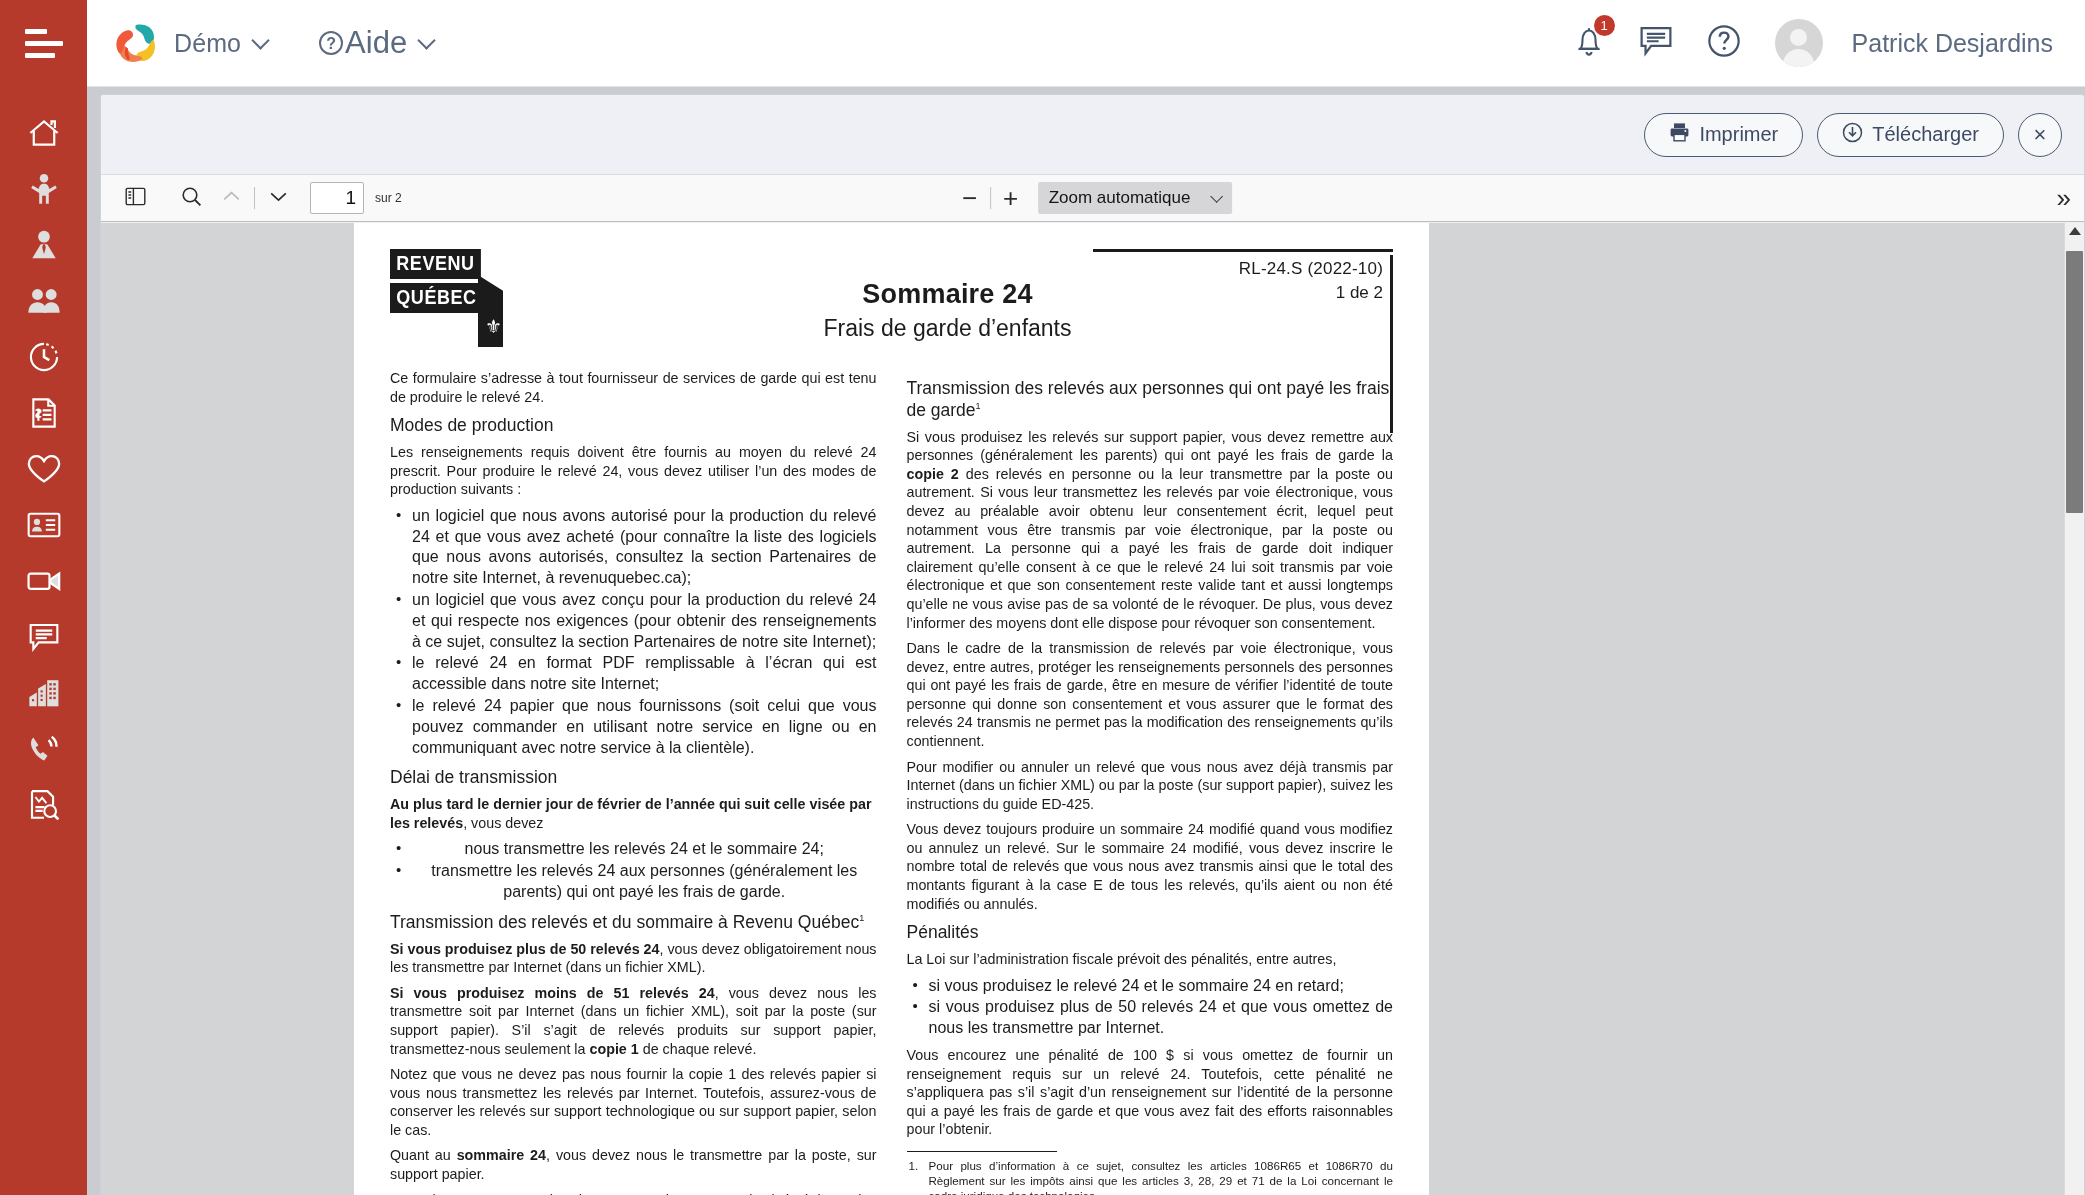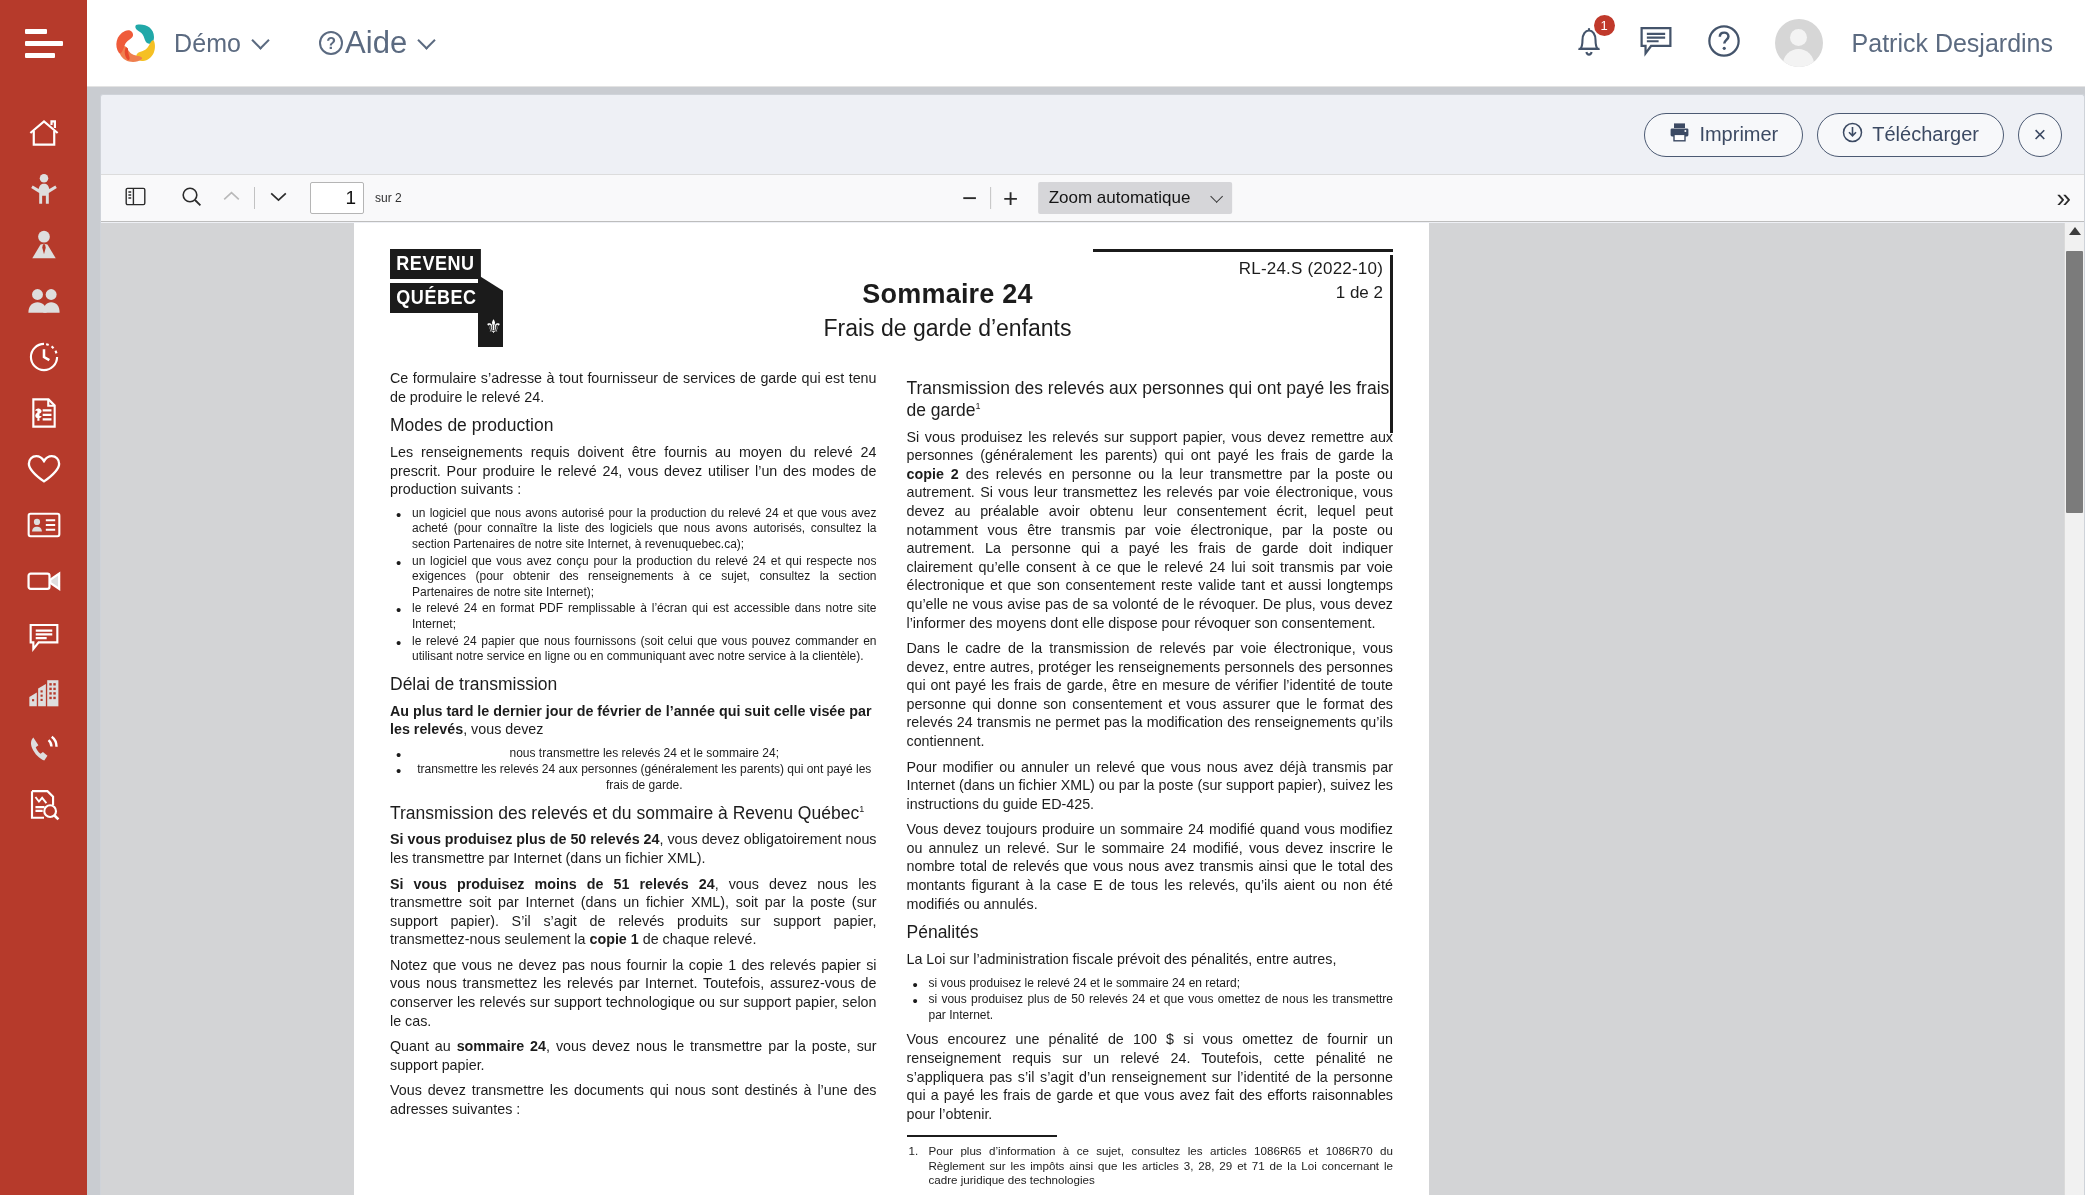--- a/index.html
+++ b/index.html
@@ -198,21 +198,21 @@
   .doc-ref-line2 { font-size: 17px; margin-top: 4px; }
   .doc-ref-bar { position: absolute; right: 0px; top: 3px; width: 3px; height: 178px; background: #1b1b1b; }
 
   .cols { display: flex; gap: 30px; margin-top: 12px; }
   .col { width: 50%; }
   .col p { font-size: 14.3px; line-height: 1.3; text-align: justify; margin-bottom: 7px; }
   .col p.jl { text-align: left; }
   .col h3 { font-size: 17.5px; font-weight: 400; margin: 9px 0 6px 0; line-height: 1.25; }
   .col ul { list-style: none; margin: 0 0 7px 0; padding: 0; }
   .col ul li {
-    font-size: 12px; line-height: 1.3; text-align: justify;
+    font-size: 16px; line-height: 1.3; text-align: justify;
     padding-left: 22px; position: relative; margin-bottom: 1px;
   }
   .col ul li::before {
     content: "•"; position: absolute; left: 6px; top: -1px; font-size: 15px;
   }
   .col ul.tight li { text-align: center; }
   b { font-weight: 700; }
   i { font-style: italic; }
   sup { font-size: 9px; vertical-align: super; }
   .fn-rule { width: 150px; height: 1.5px; background: #1c1c1c; margin: 12px 0 7px 0; }

